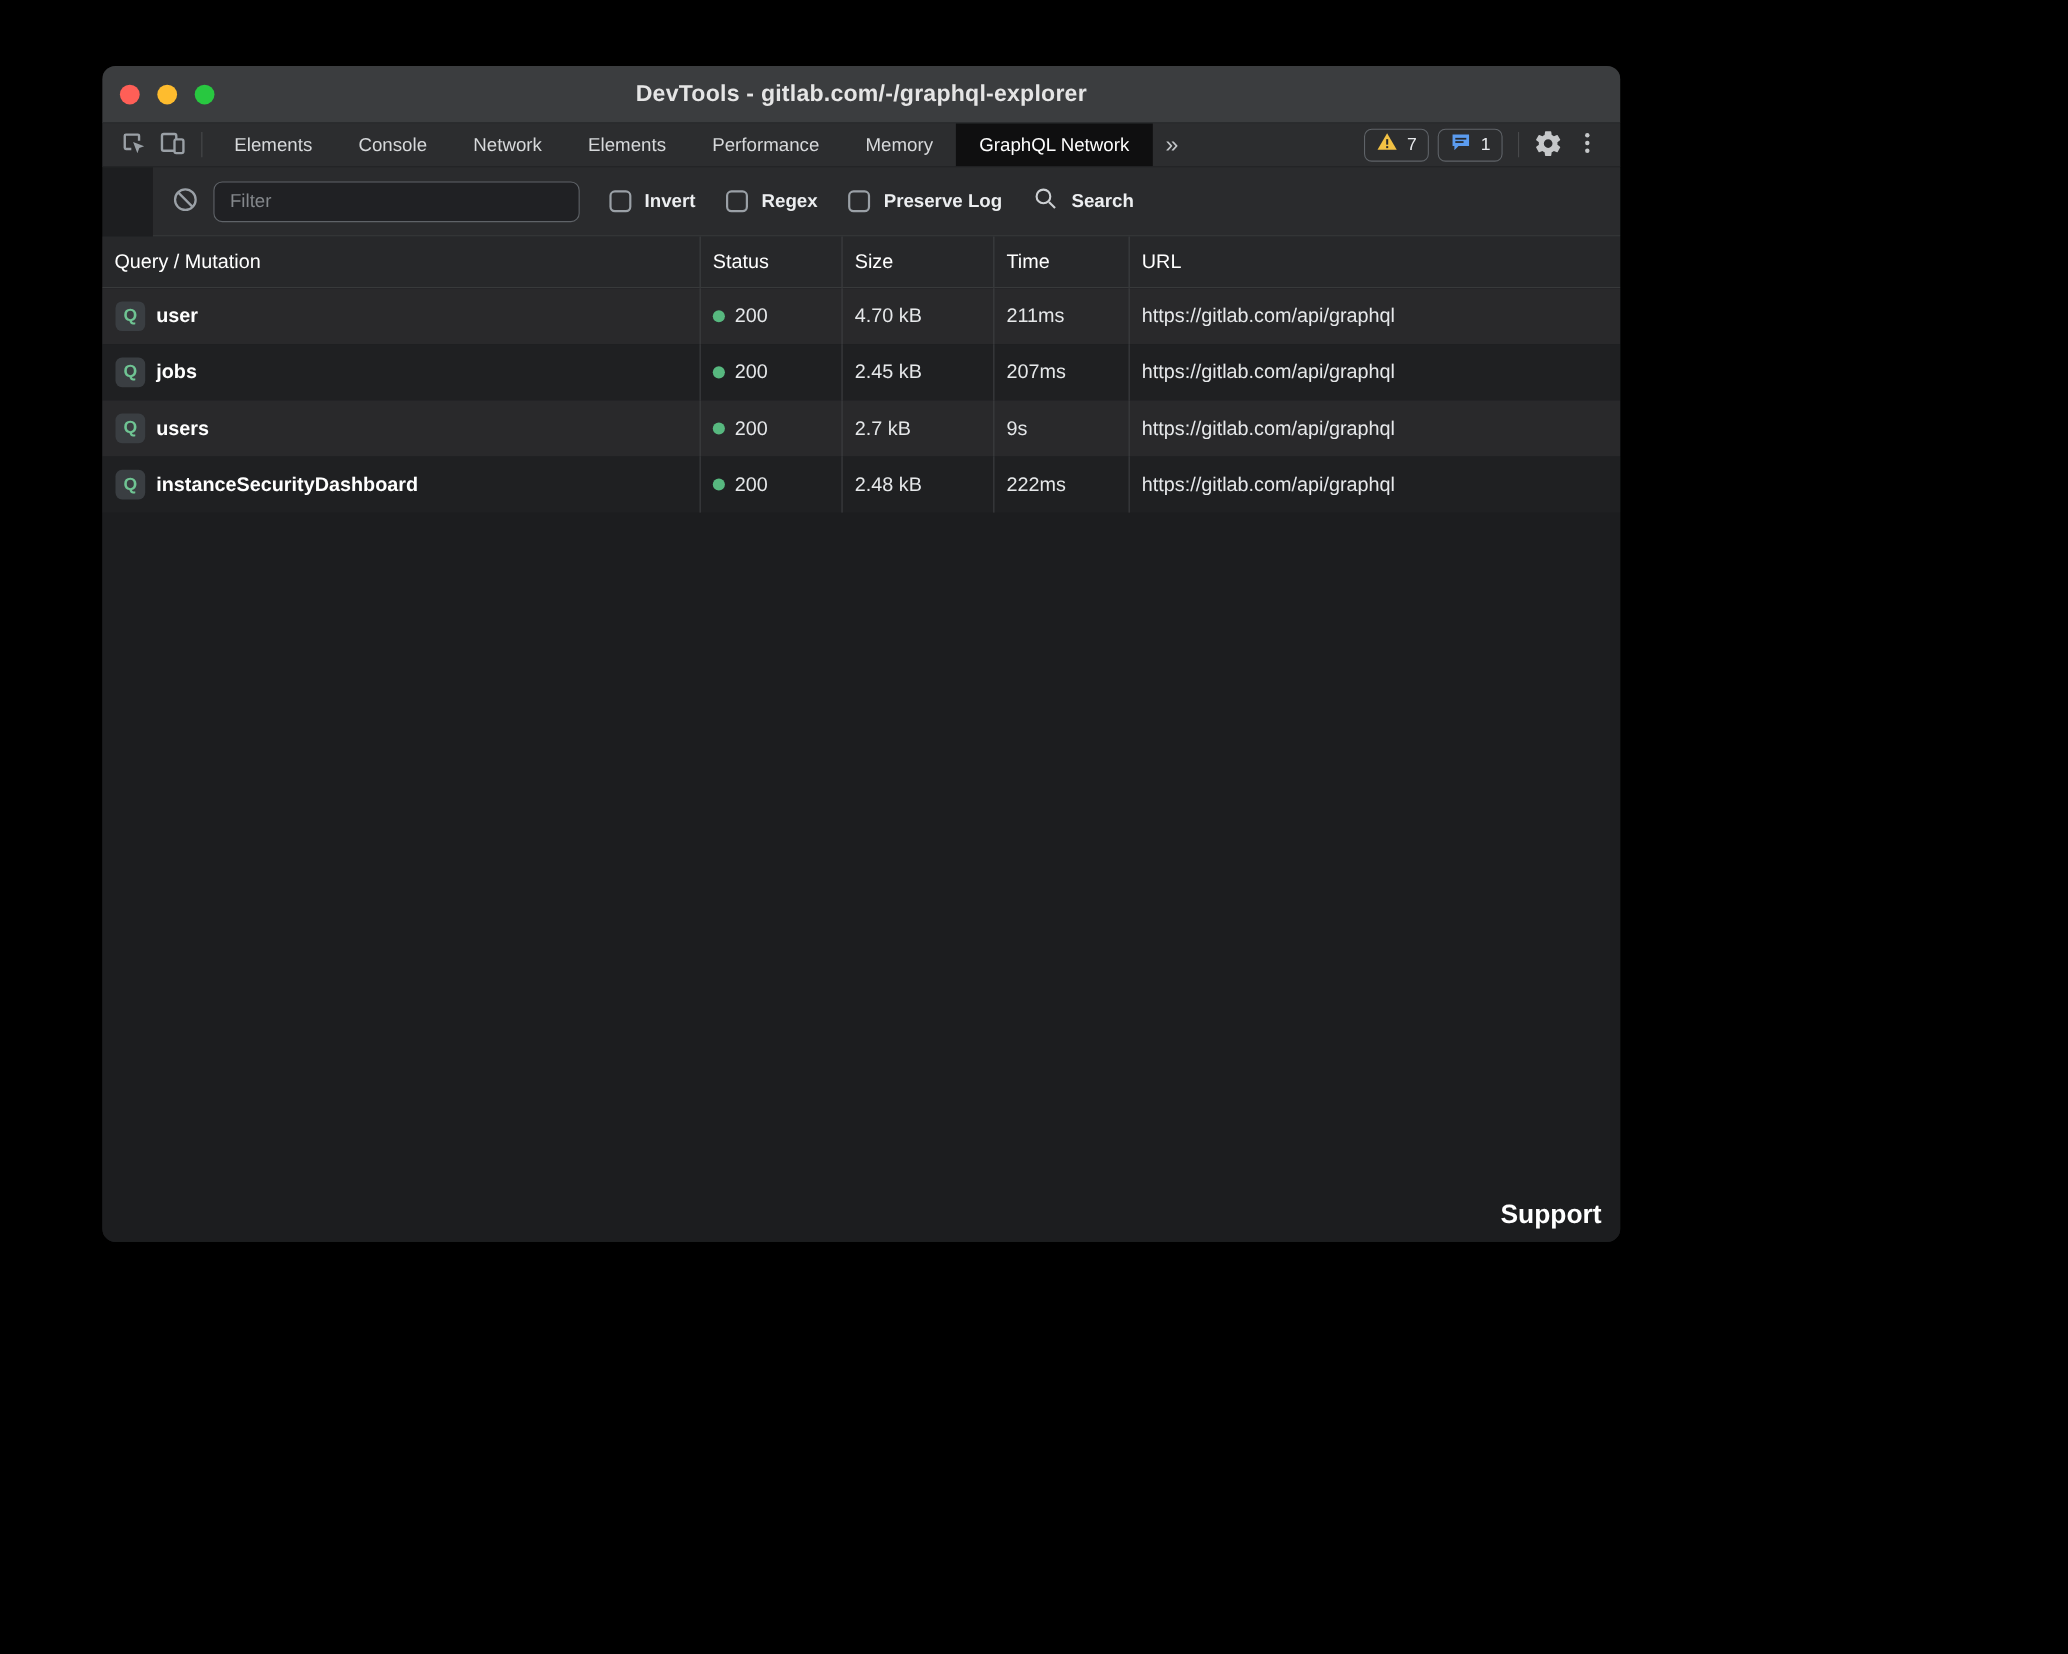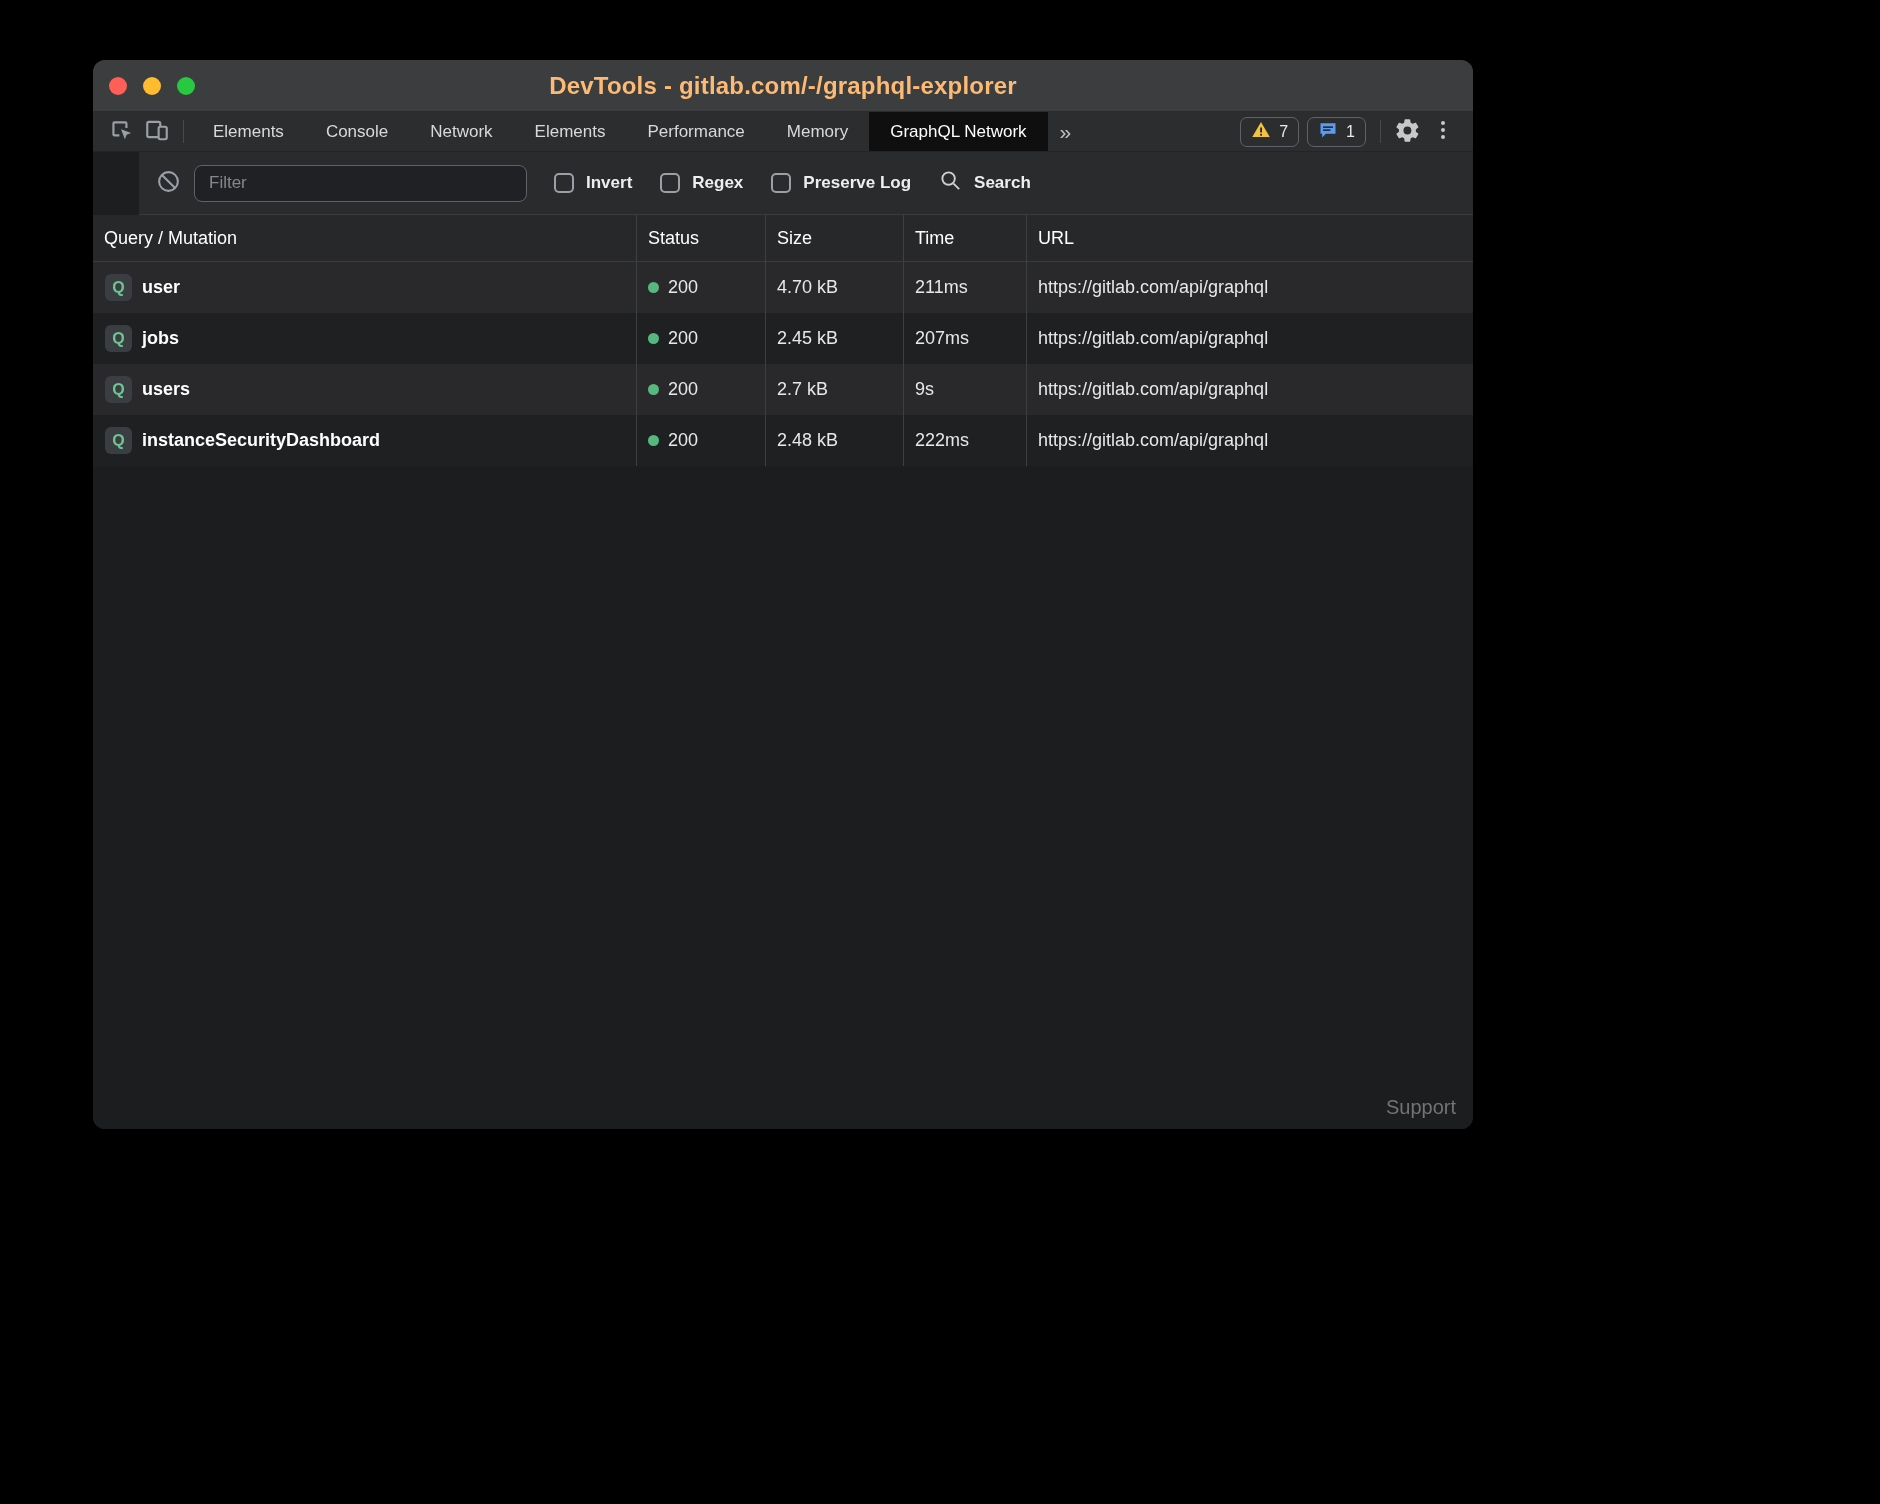--- a/index.html
+++ b/index.html
@@ -26,21 +26,21 @@
     background: #3b3d3f;
     display: flex; align-items: center; justify-content: center;
     position: relative;
     border-bottom: 1px solid #2a2b2d;
   }
   .traffic { position: absolute; left: 16px; top: 0; height: 100%; display: flex; align-items: center; gap: 16px; }
   .light { width: 18px; height: 18px; border-radius: 50%; display: inline-block; }
   .light.red { background: #ff5f57; }
   .light.yellow { background: #febc2e; }
   .light.green { background: #28c840; }
-  .win-title { font-size: 24px; font-weight: bold; color: #fdba74; letter-spacing: .2px; }
+  .win-title { font-size: 21px; font-weight: bold; color: #e5e5e5; letter-spacing: .2px; }
   
   .tabbar {
     height: 40px; flex: 0 0 40px;
     background: #2c2d2f;
     display: flex; align-items: stretch;
     border-bottom: 1px solid #232426;
     padding-left: 10px; padding-right: 12px;
   }
   .iconbtn {
     background: none; border: none; cursor: pointer;
@@ -137,21 +137,21 @@
     border-radius: 6px;
     background: #3a3e42;
     color: #6fc493; font-size: 16px; font-weight: bold;
     display: flex; align-items: center; justify-content: center;
   }
   .qname { font-weight: bold; color: #ffffff; font-size: 18px; }
   .status-dot { width: 11px; height: 11px; border-radius: 50%; background: #57b87f; margin-right: 9px; flex: 0 0 11px; }
   
   .support {
     position: absolute; right: 17px; bottom: 10px;
-    font-size: 20px; font-weight: normal; color: #737373;
+    font-size: 24px; font-weight: bold; color: #ffffff;
     cursor: pointer;
   }
 </style>
 </head>
 <body>
 
 <div class="window">
 
   <div class="titlebar">
     <div class="traffic">

